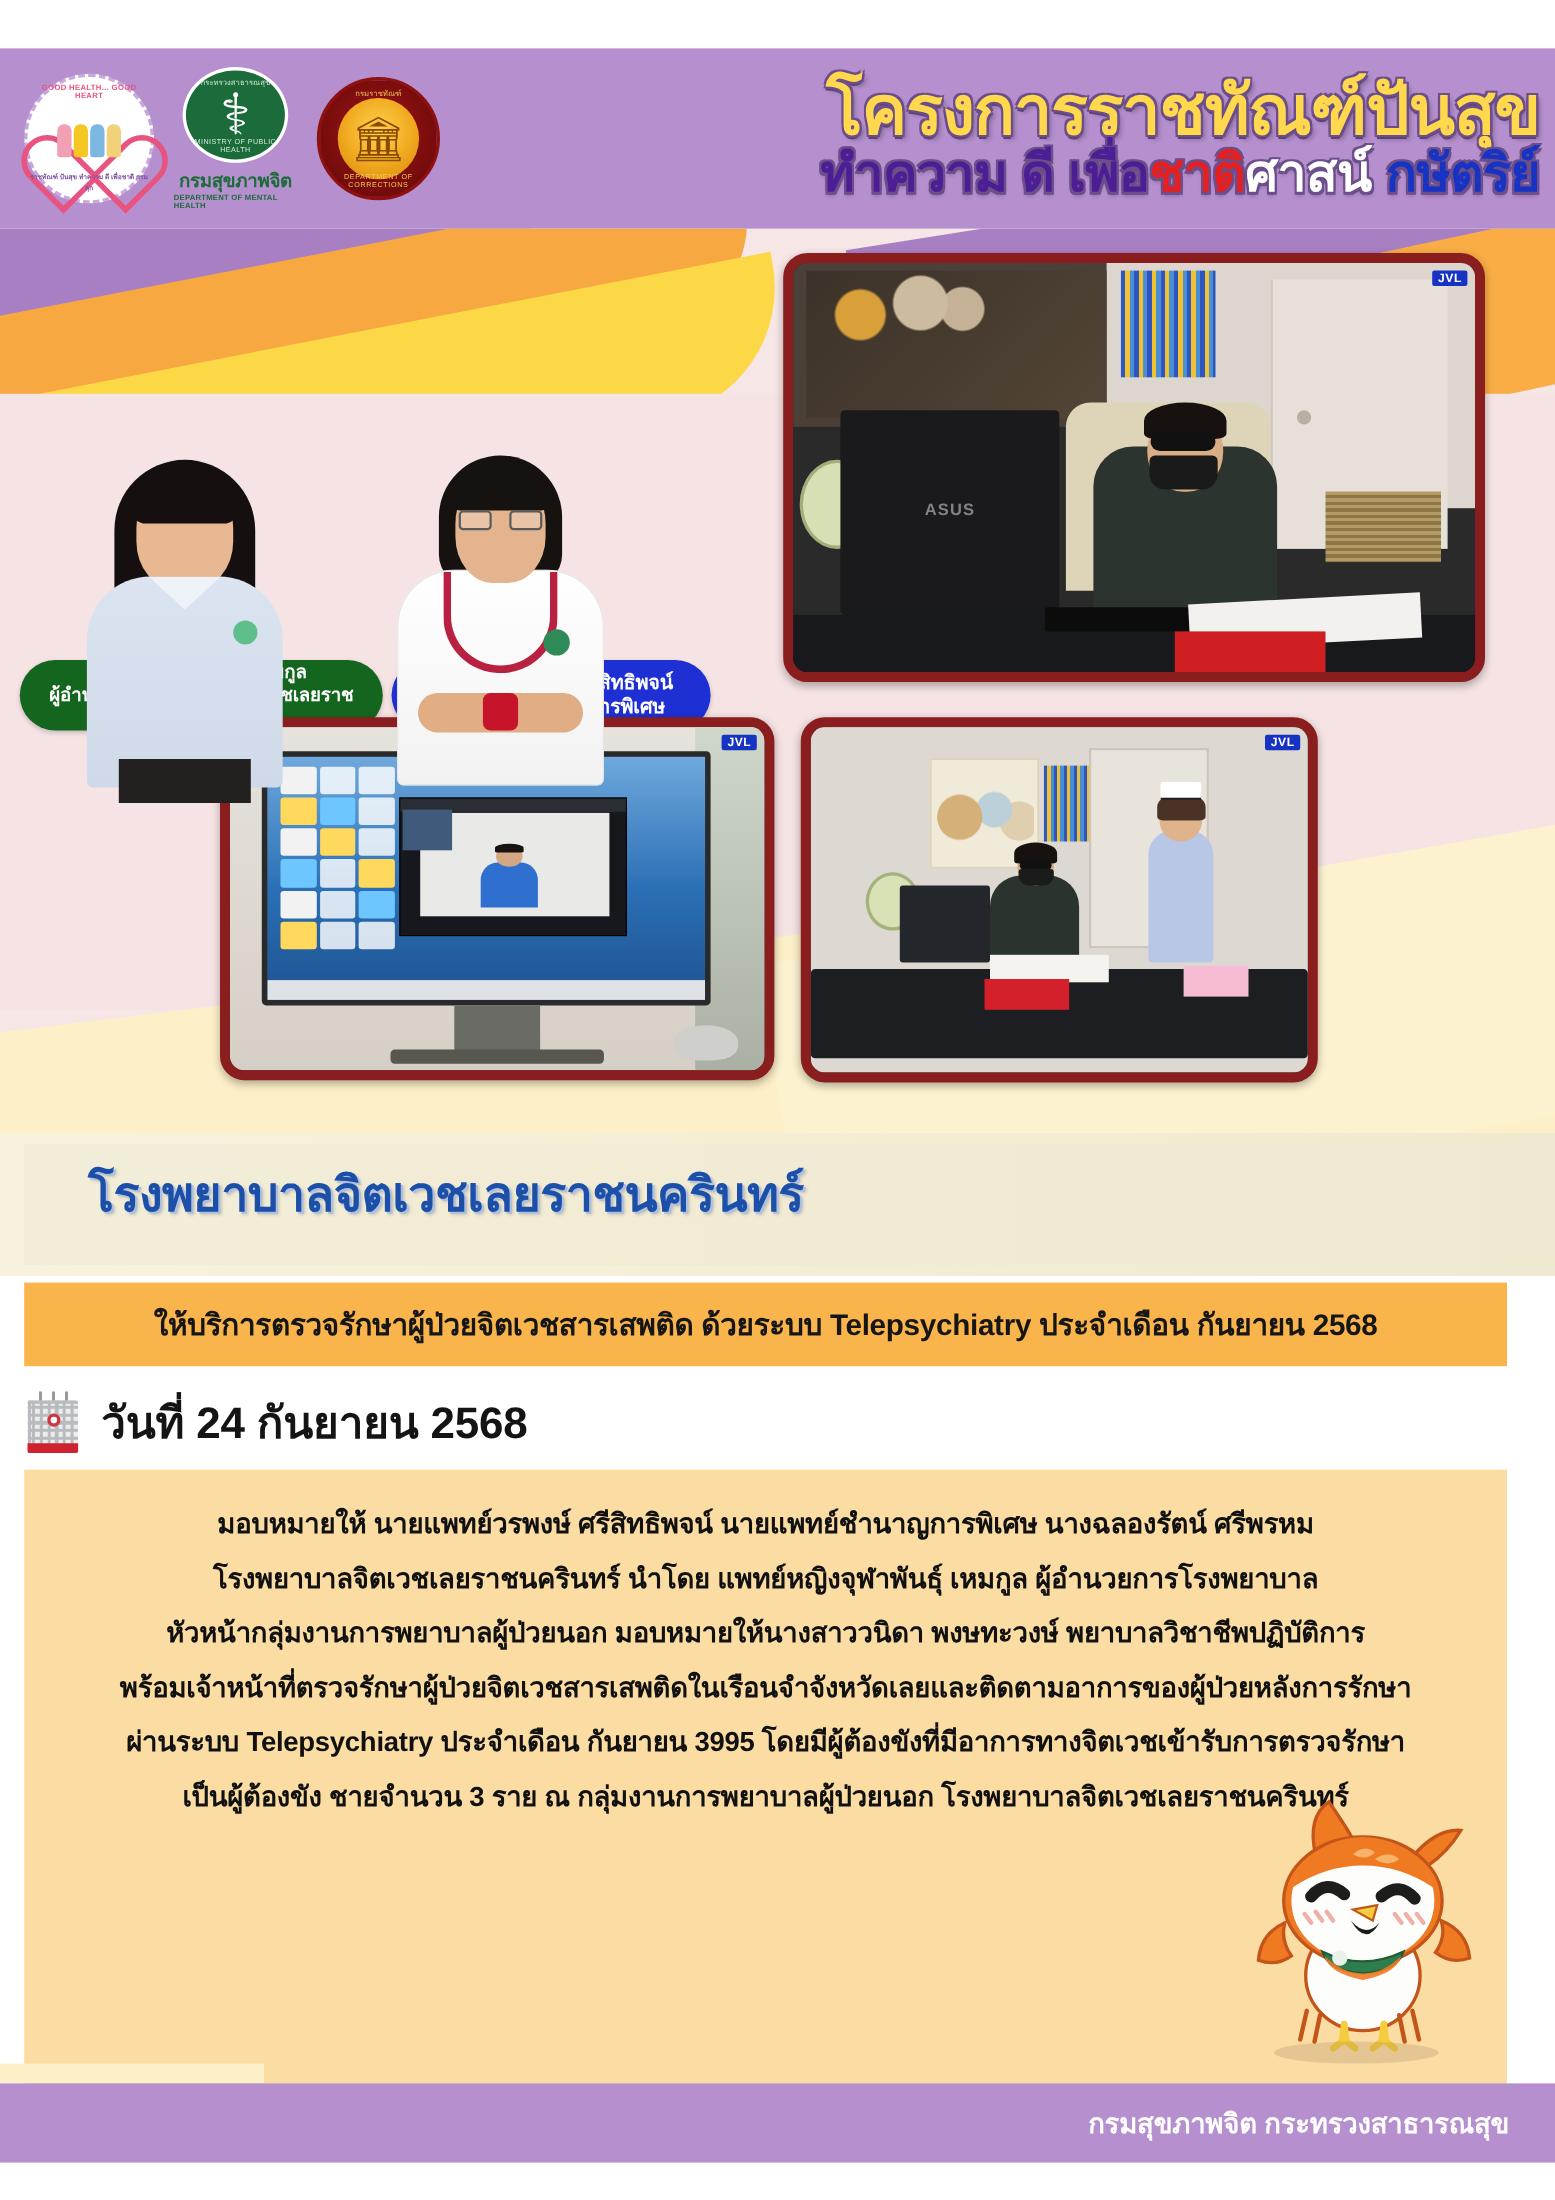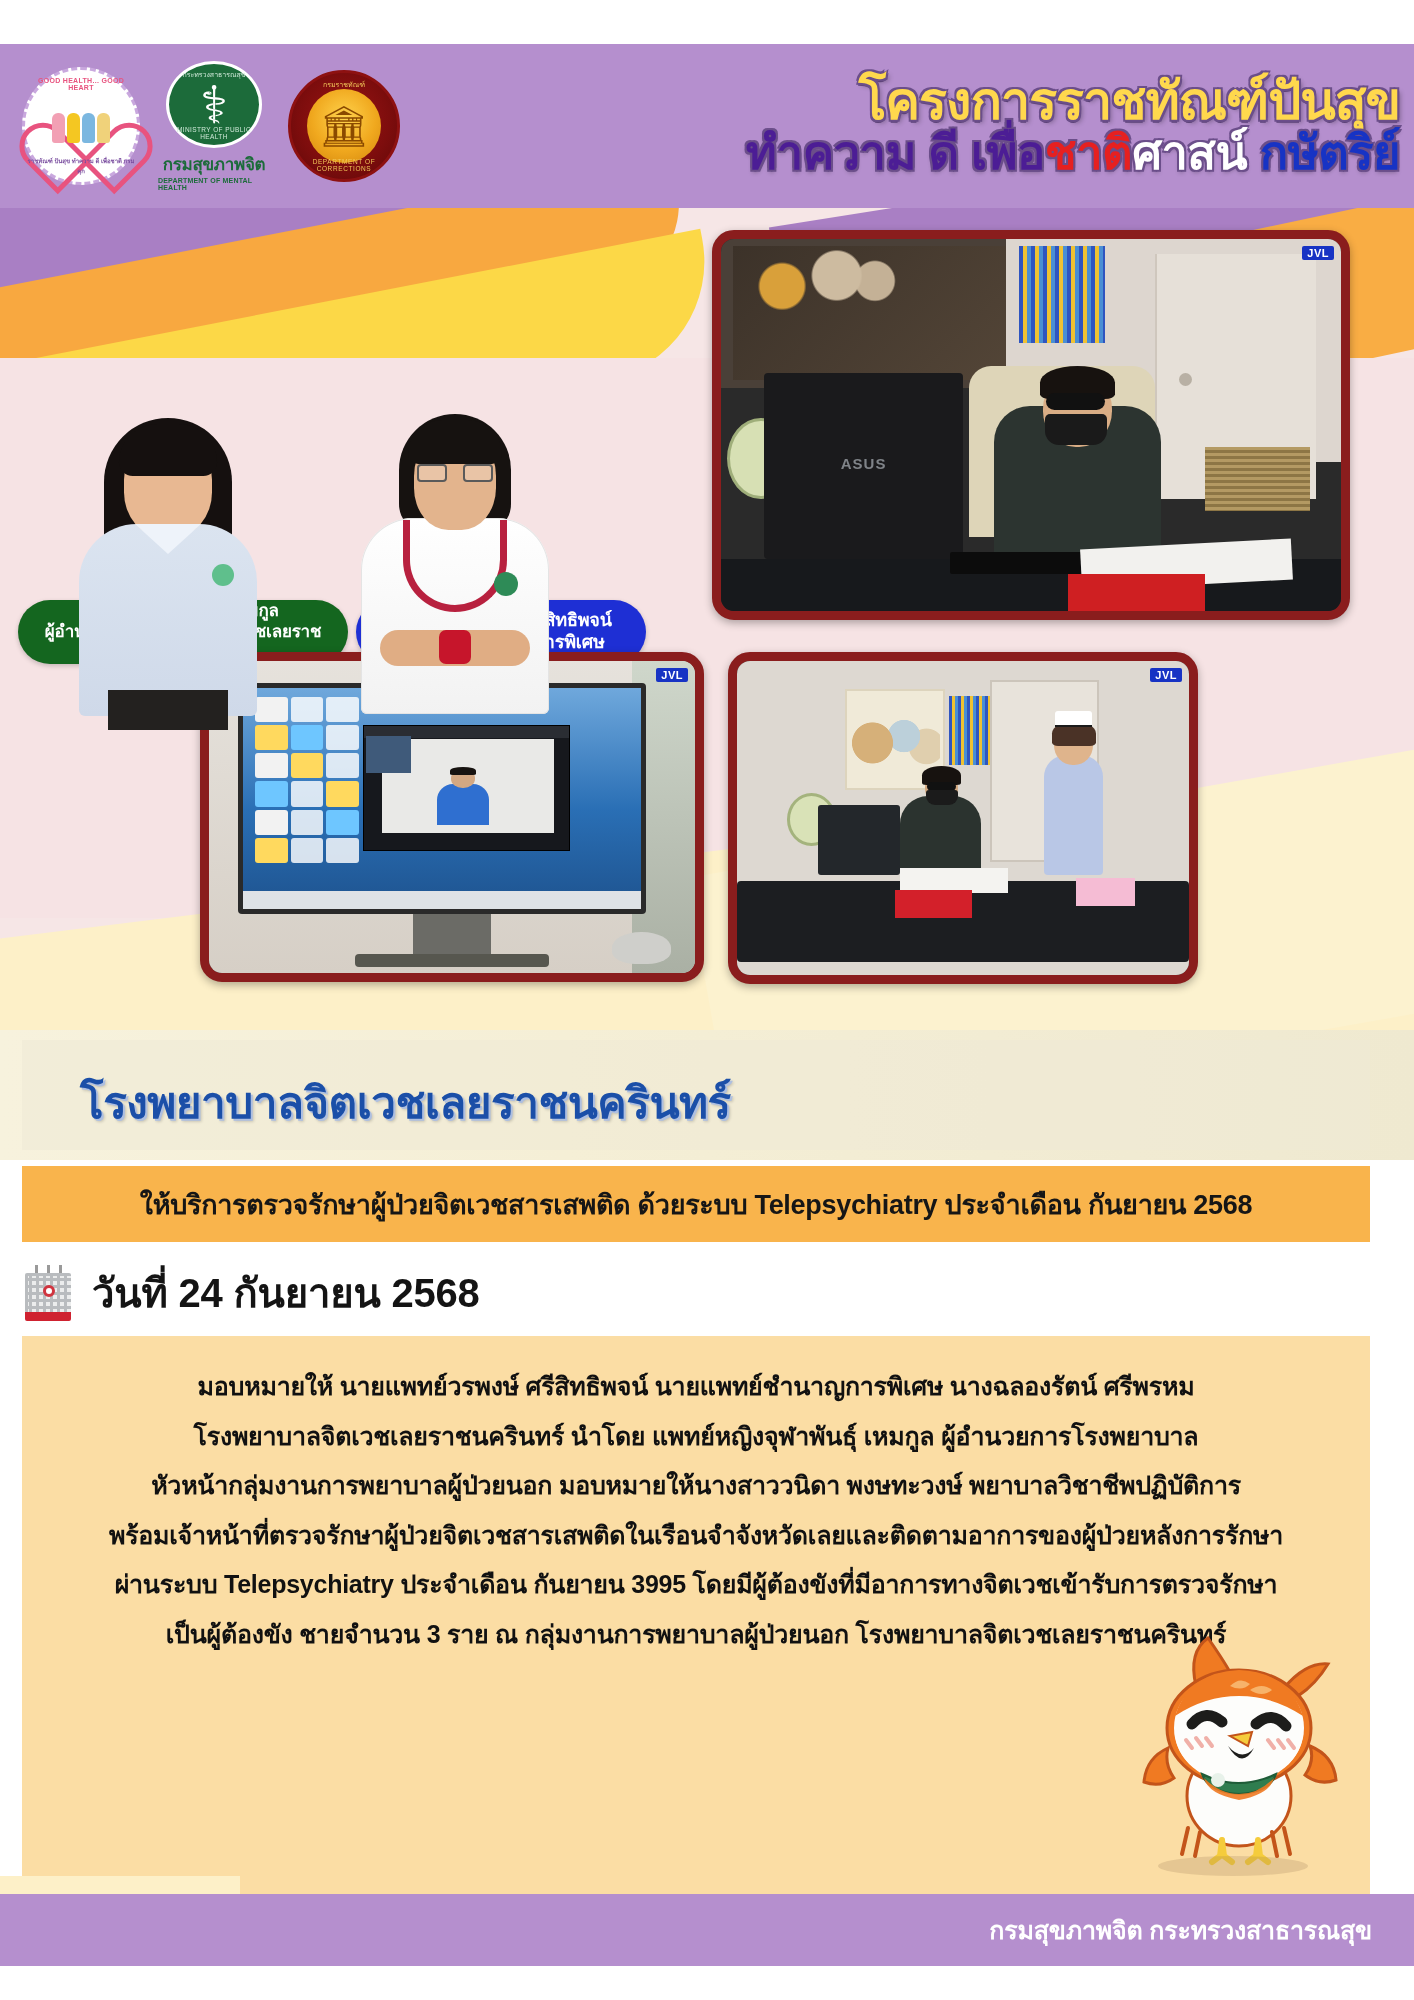--- a/index.html
+++ b/index.html
@@ -54,21 +54,21 @@
      background:radial-gradient(circle at 50% 45%, #9e1414 0%, #7d0d0d 58%, #5e0808 100%);
      border:3px solid #8d1111; position:relative; display:flex; align-items:center; justify-content:center; }
   .doc-inner { width:74px; height:74px; border-radius:50%;
      background:radial-gradient(circle at 50% 40%, #ffd34d 0%, #f0a81e 55%, #d2860d 100%);
      display:flex; align-items:center; justify-content:center; font-size:40px; color:#8a4a00; }
   .doc-t1 { position:absolute; top:6px; width:100%; text-align:center; font-size:7px; color:#f2c85a; }
   .doc-t2 { position:absolute; bottom:7px; width:100%; text-align:center; font-size:6.5px; color:#f2c85a; letter-spacing:.6px; }
 
   .header-titles { flex:1; padding-right:14px; text-align:right; }
   .h-line1 {
-    font-size:52px; font-weight:bold; line-height:1.02; color:#ffd84d;
+    font-size:62px; font-weight:bold; line-height:1.02; color:#ffd84d;
     text-shadow:-2px -2px 0 #6b4e8a, 2px -2px 0 #6b4e8a, -2px 2px 0 #6b4e8a, 2px 2px 0 #6b4e8a,
                 0 3px 0 #5d4279, 3px 3px 5px rgba(0,0,0,.3);
     letter-spacing:-1px;
   }
   .h-line2 { font-size:47px; font-weight:bold; line-height:1.05; letter-spacing:-.5px; }
   .h-line2 span { text-shadow:-2px -2px 0 #6b4e8a, 2px -2px 0 #6b4e8a, -2px 2px 0 #6b4e8a, 2px 2px 0 #6b4e8a, 0 3px 4px rgba(0,0,0,.25); }
   .c-yellow { color:#4c1d95; }
   .c-red    { color:#e62020; }
   .c-white  { color:#ffffff; }
   .c-blue   { color:#1733c4; }
@@ -215,21 +215,21 @@
   .p3-desk  { position:absolute; left:0; bottom:4%; width:100%; height:26%; background:#1c1e21; border-radius:4px; }
   .p3-paper { position:absolute; left:36%; bottom:26%; width:24%; height:8%; background:#f4f3f0; }
   .p3-redf  { position:absolute; left:35%; bottom:18%; width:17%; height:9%; background:#d3202a; }
   .p3-box   { position:absolute; right:12%; bottom:22%; width:13%; height:9%; background:#f5bcd4; }
   .p3-fan   { position:absolute; left:11%; top:42%; width:11%; height:17%; border-radius:50%; background:#d9e2b7; border:3px solid #a4b37d; }
 
   
   .title-band { position:absolute; left:0; top:1030px; width:1414px; height:130px;
     background:linear-gradient(90deg,#f7f2dd 0%,#f5efd6 40%,#efe9d0 100%); }
   .title-inner { position:absolute; left:22px; top:10px; width:1348px; height:110px; background:rgba(238,233,214,.55); }
-  .hospital-title { position:absolute; left:80px; top:37px; font-size:44px; font-weight:bold; color:#1b4fa8; letter-spacing:-.5px;
+  .hospital-title { position:absolute; left:80px; top:20px; font-size:44px; font-weight:bold; color:#1b4fa8; letter-spacing:-.5px;
     text-shadow:2px 2px 0 #aebfe0, 3px 3px 3px rgba(0,0,0,.18); }
 
   
   .subtitle-bar { position:absolute; left:22px; top:1166px; width:1348px; height:76px; background:#f9b44c; }
   .subtitle-text { position:absolute; left:0; top:0; width:100%; height:100%;
     display:flex; align-items:center; justify-content:center; font-size:27px; font-weight:bold; color:#161616; letter-spacing:-.3px; }
 
   
   .date-row { position:absolute; left:22px; top:1258px; width:1348px; height:70px; display:flex; align-items:center; gap:18px; }
   .cal-icon { position:relative; width:52px; height:56px; flex:0 0 auto; }

